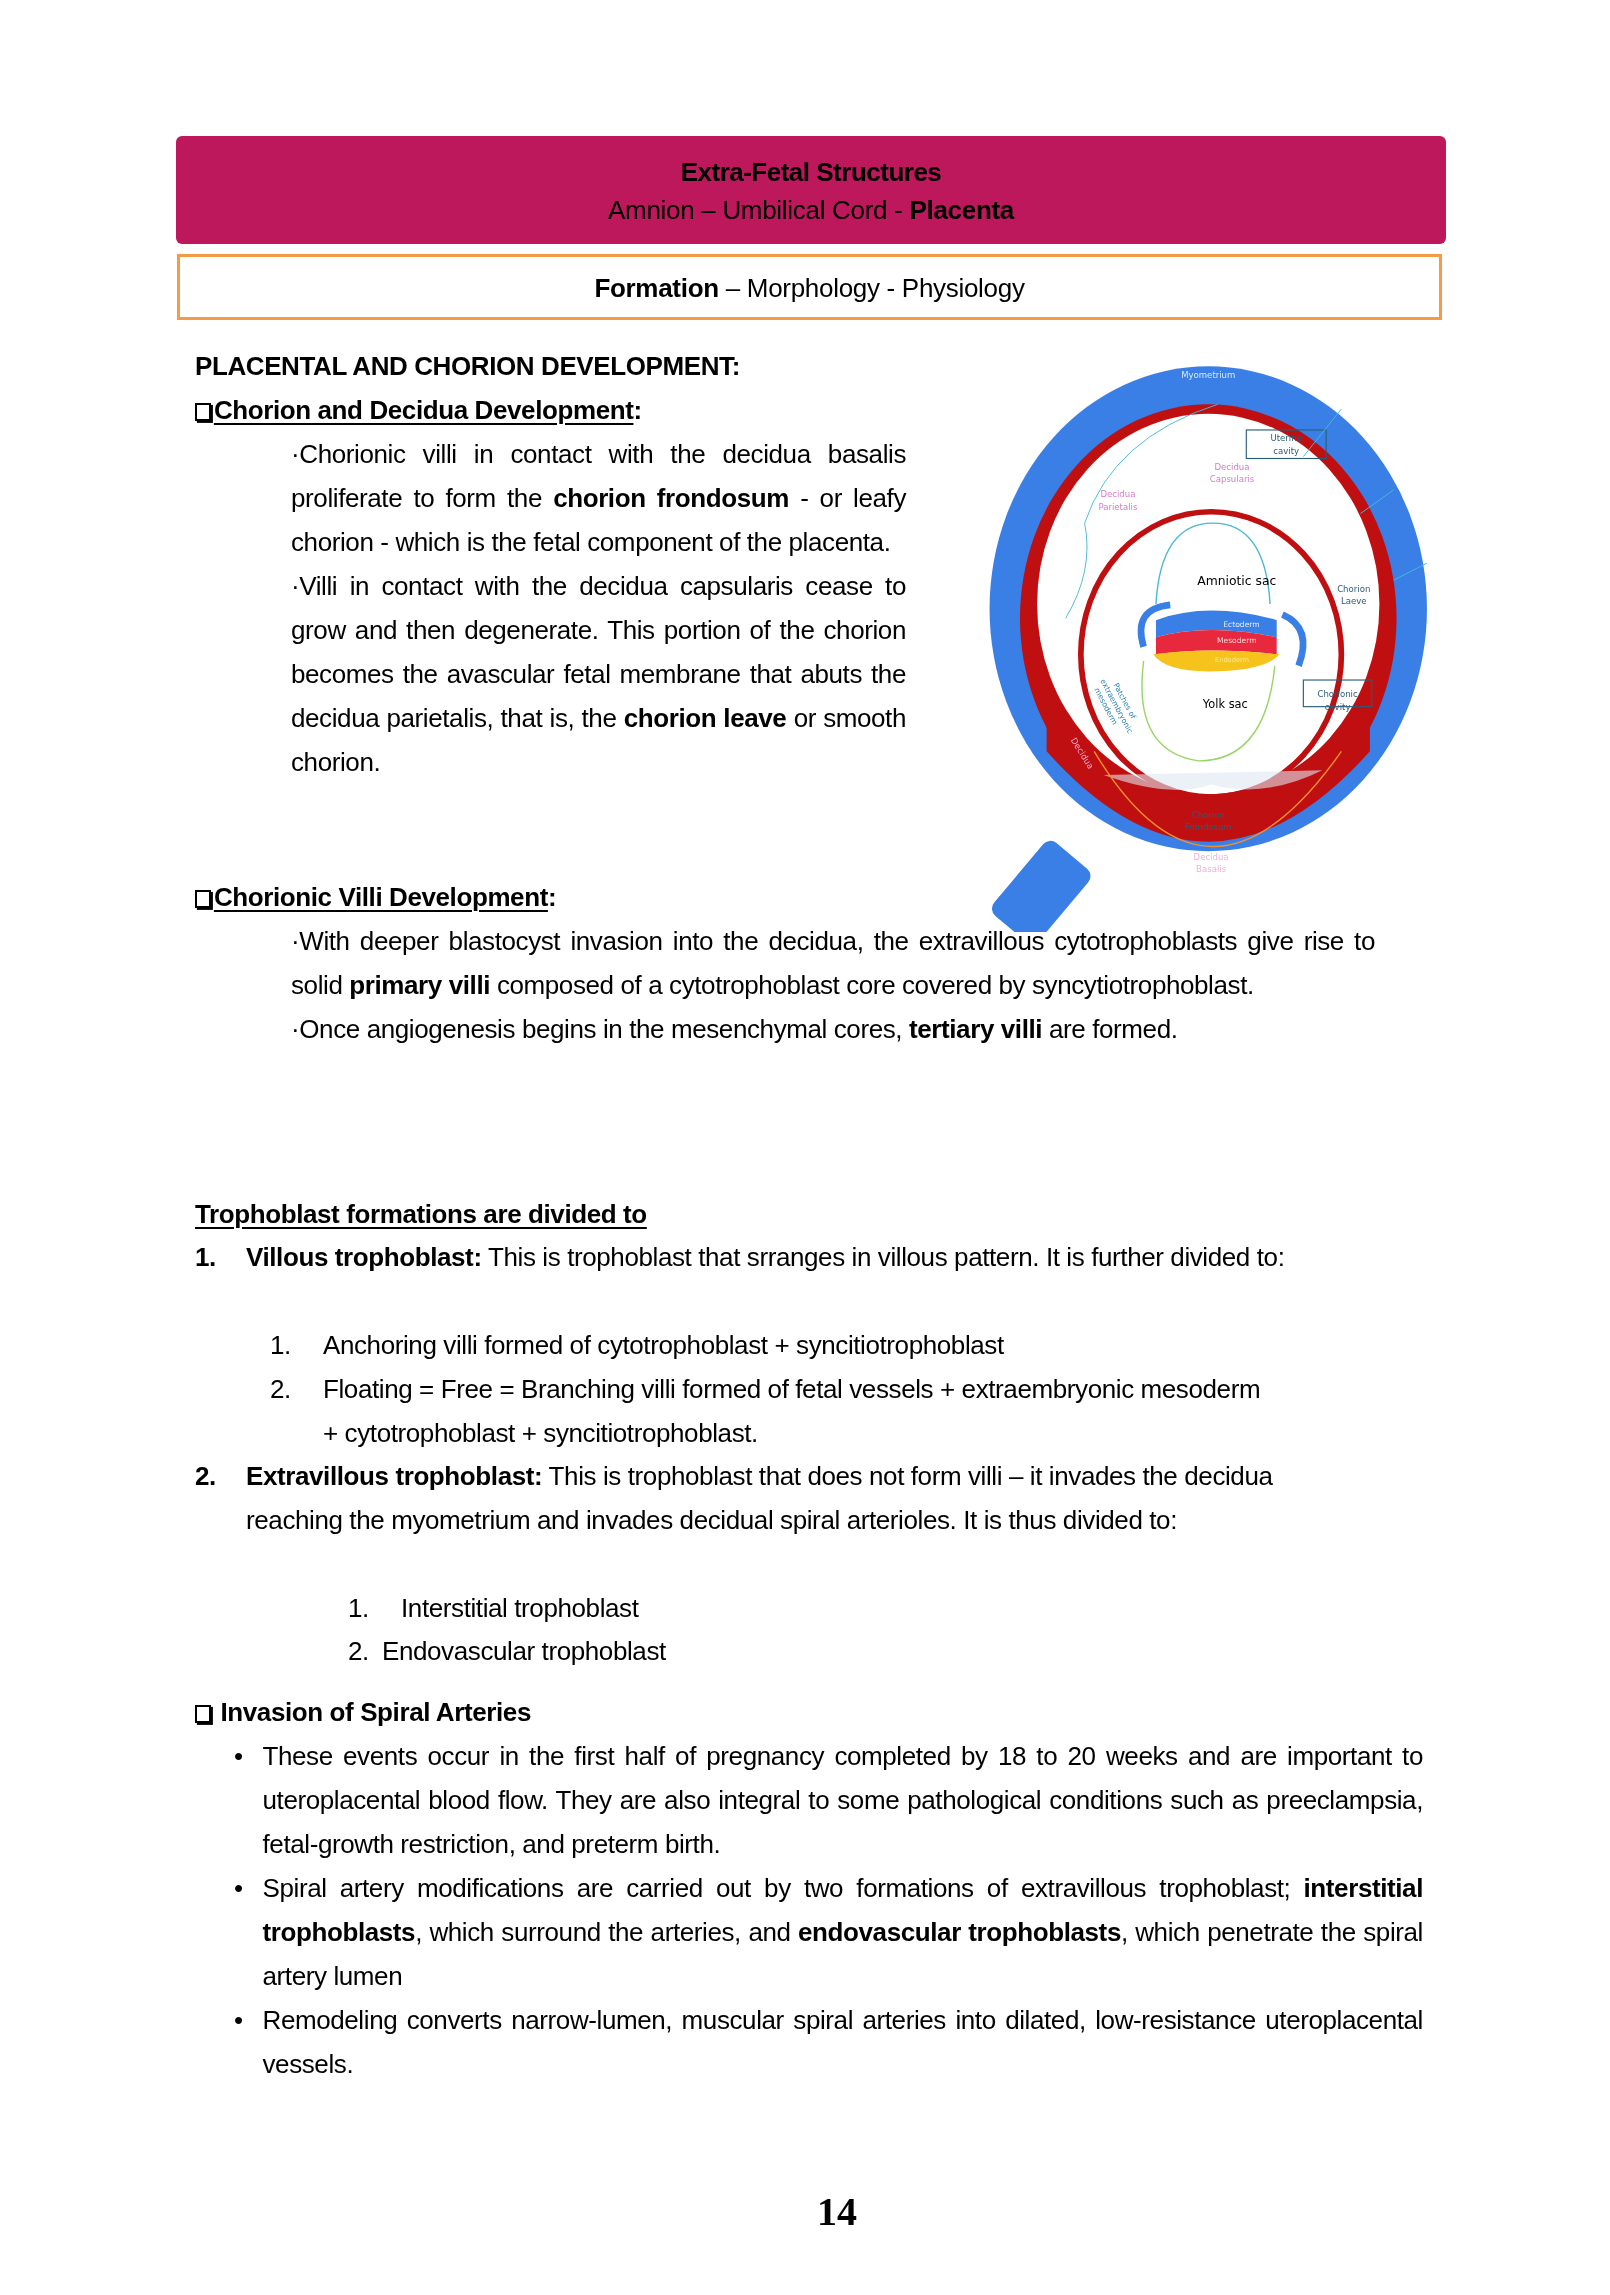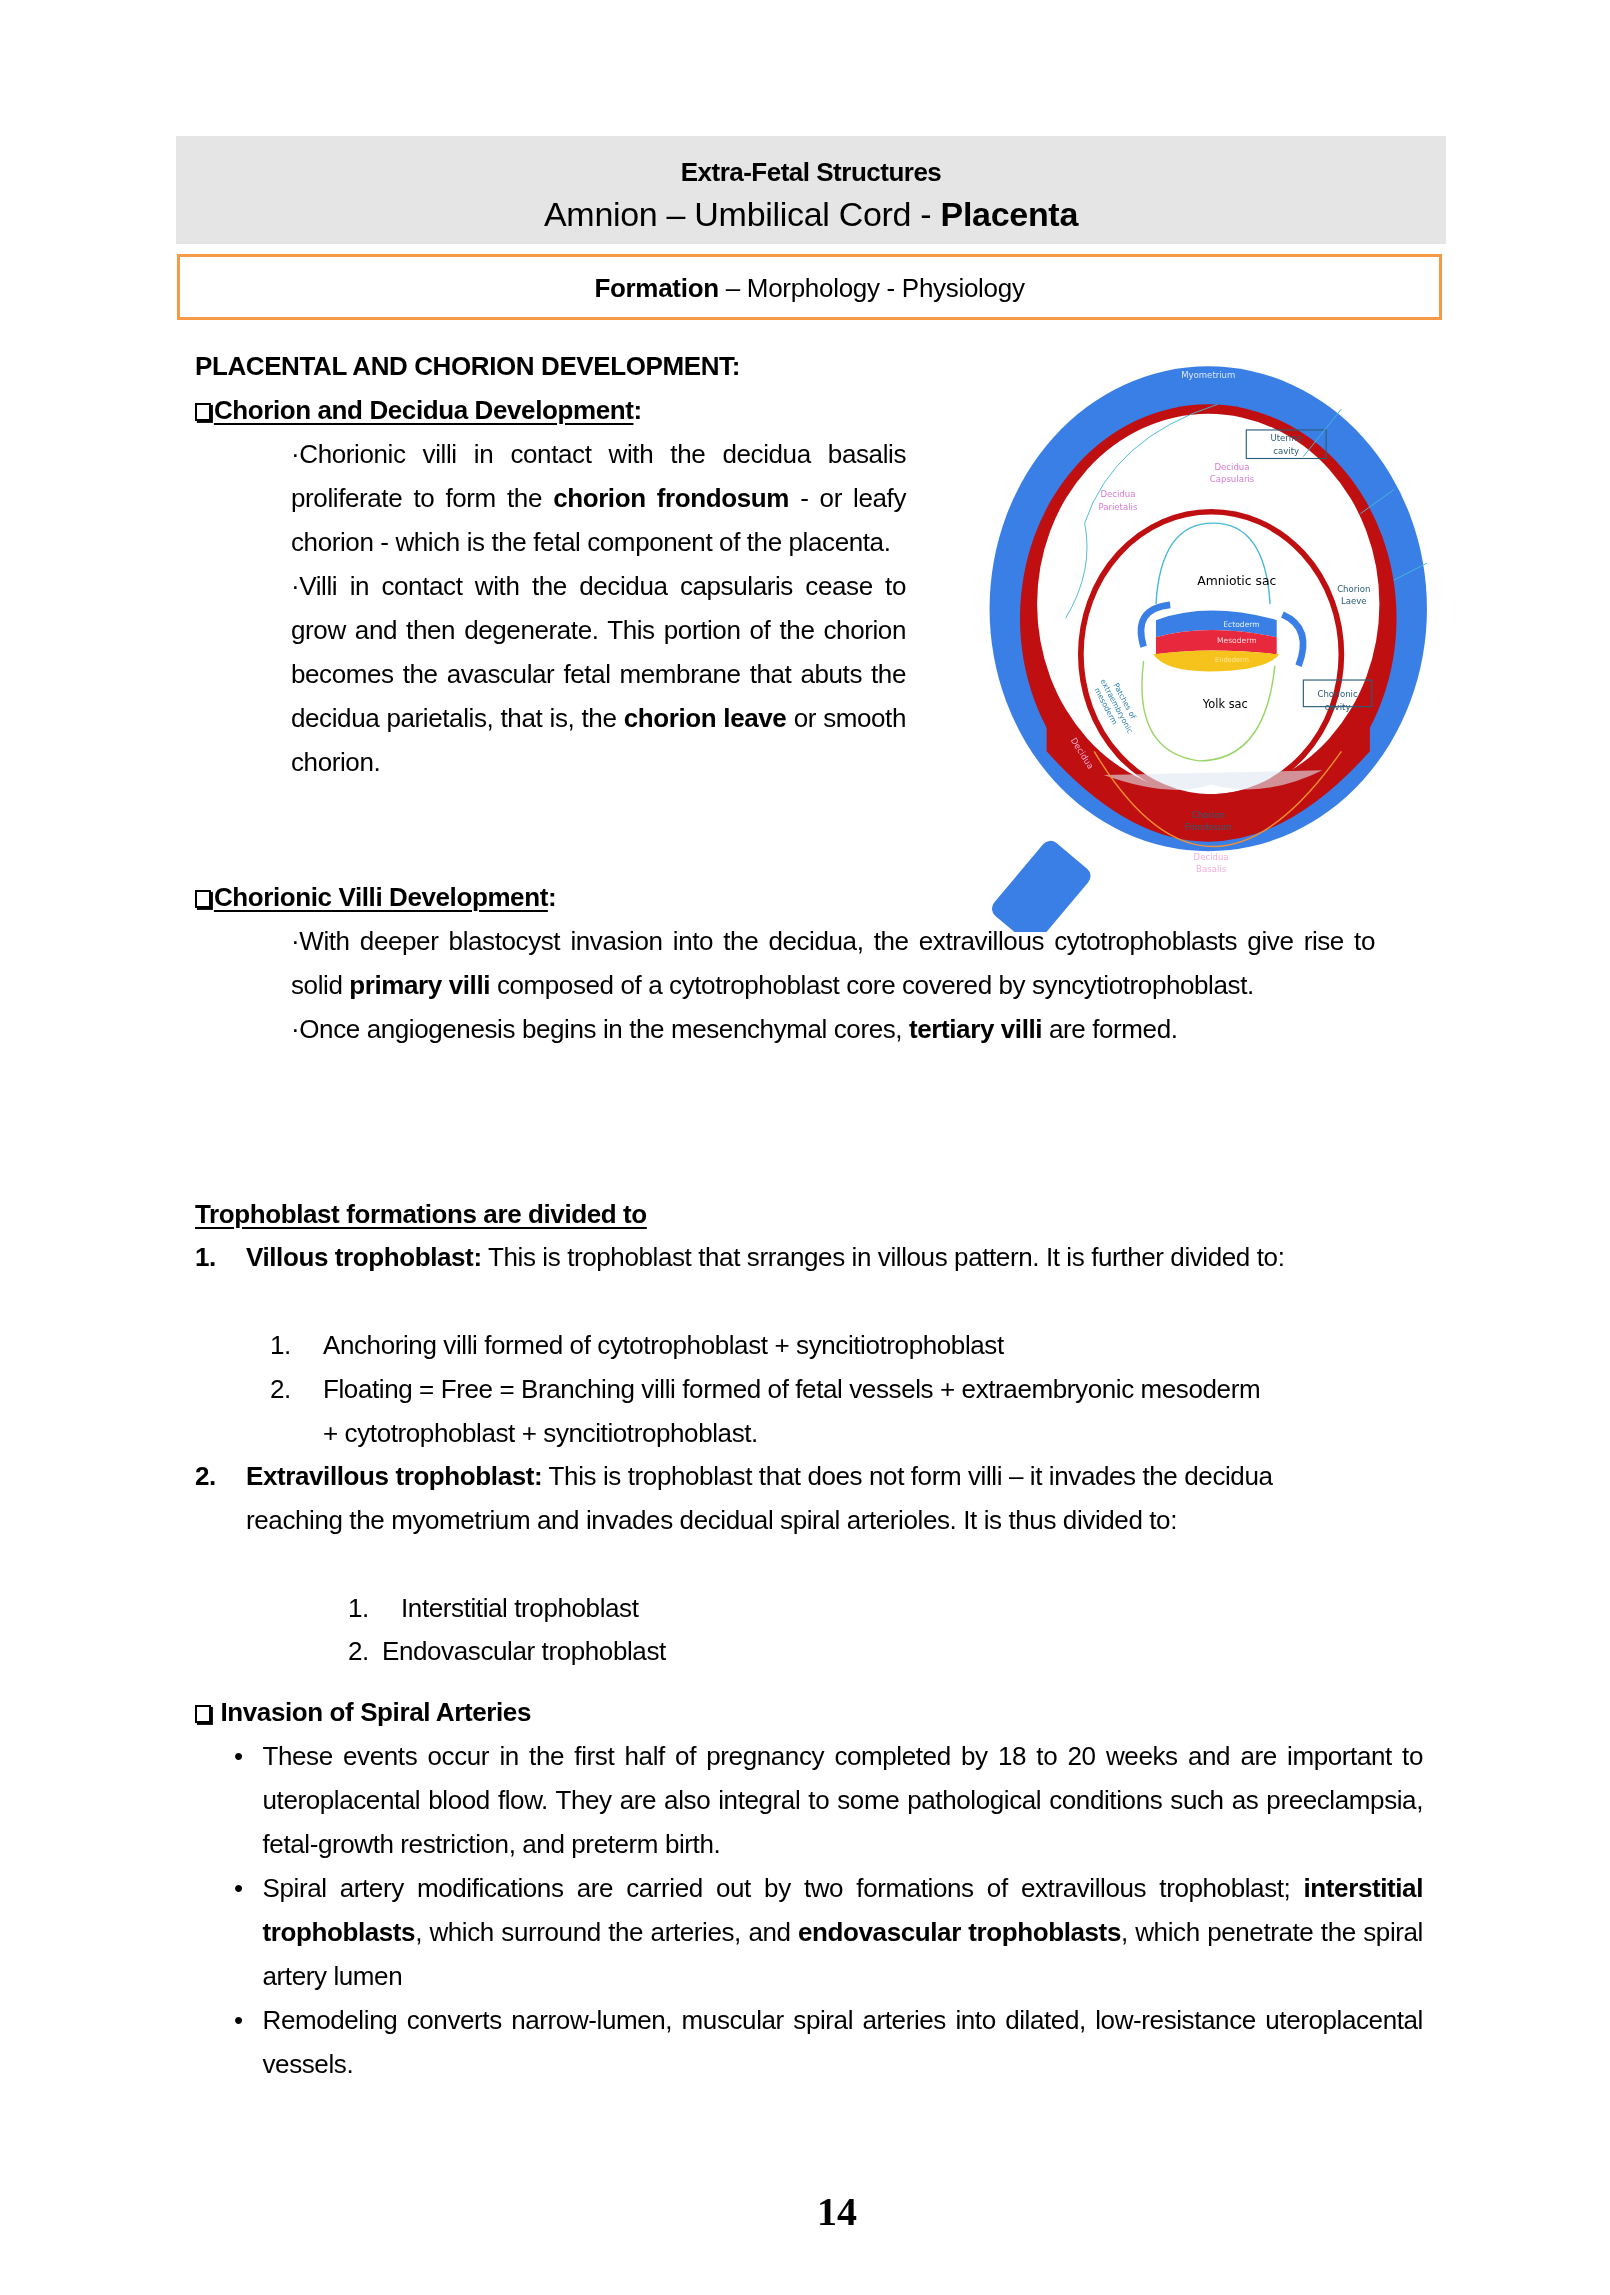--- a/index.html
+++ b/index.html
@@ -1,23 +1,23 @@
 <!DOCTYPE html>
 <html style="font-size:15px"><head>
 <meta charset="utf-8">
 <style>
   html, body { margin: 0; padding: 0; background: #ffffff; }
   body { width: 1610px; height: 2296px; position: relative; overflow: hidden;
          font-family: "Liberation Sans", sans-serif; color: #000; }
   .page { position: absolute; left: 0; top: 0; width: 1610px; height: 2296px; }
 
   .header-box { position: absolute; left: 176px; top: 136px; width: 1270px; height: 108px;
-                background: #e5e5e5; text-align: center; }
+                background: #be185d; text-align: center; border-radius: 6px; }
   .header-title { position: absolute; left: 0; right: 0; top: 21px; font-size: 26px; font-weight: bold; letter-spacing: -0.5px; }
-  .header-sub { position: absolute; left: 0; right: 0; top: 59px; font-size: 34px; letter-spacing: -0.3px; }
+  .header-sub { position: absolute; left: 0; right: 0; top: 59px; font-size: 26px; letter-spacing: -0.3px; }
   .header-sub b { font-weight: bold; }
 
   .subheader-box { position: absolute; left: 177px; top: 254px; width: 1265px; height: 66px;
                    border: 3.8px solid #f79a45; box-sizing: border-box; text-align: center; }
   .subheader-text { position: absolute; left: 0; right: 0; top: 16px; font-size: 26px; letter-spacing: -0.3px; }
 
   .txt { position: absolute; font-size: 26px; line-height: 44px; letter-spacing: -0.4px; }
   .bold { font-weight: bold; }
   .ul { text-decoration: underline; text-decoration-thickness: 1.9px; text-underline-offset: 3.8px; }
   .justify { text-align: justify; text-align-last: left; }

